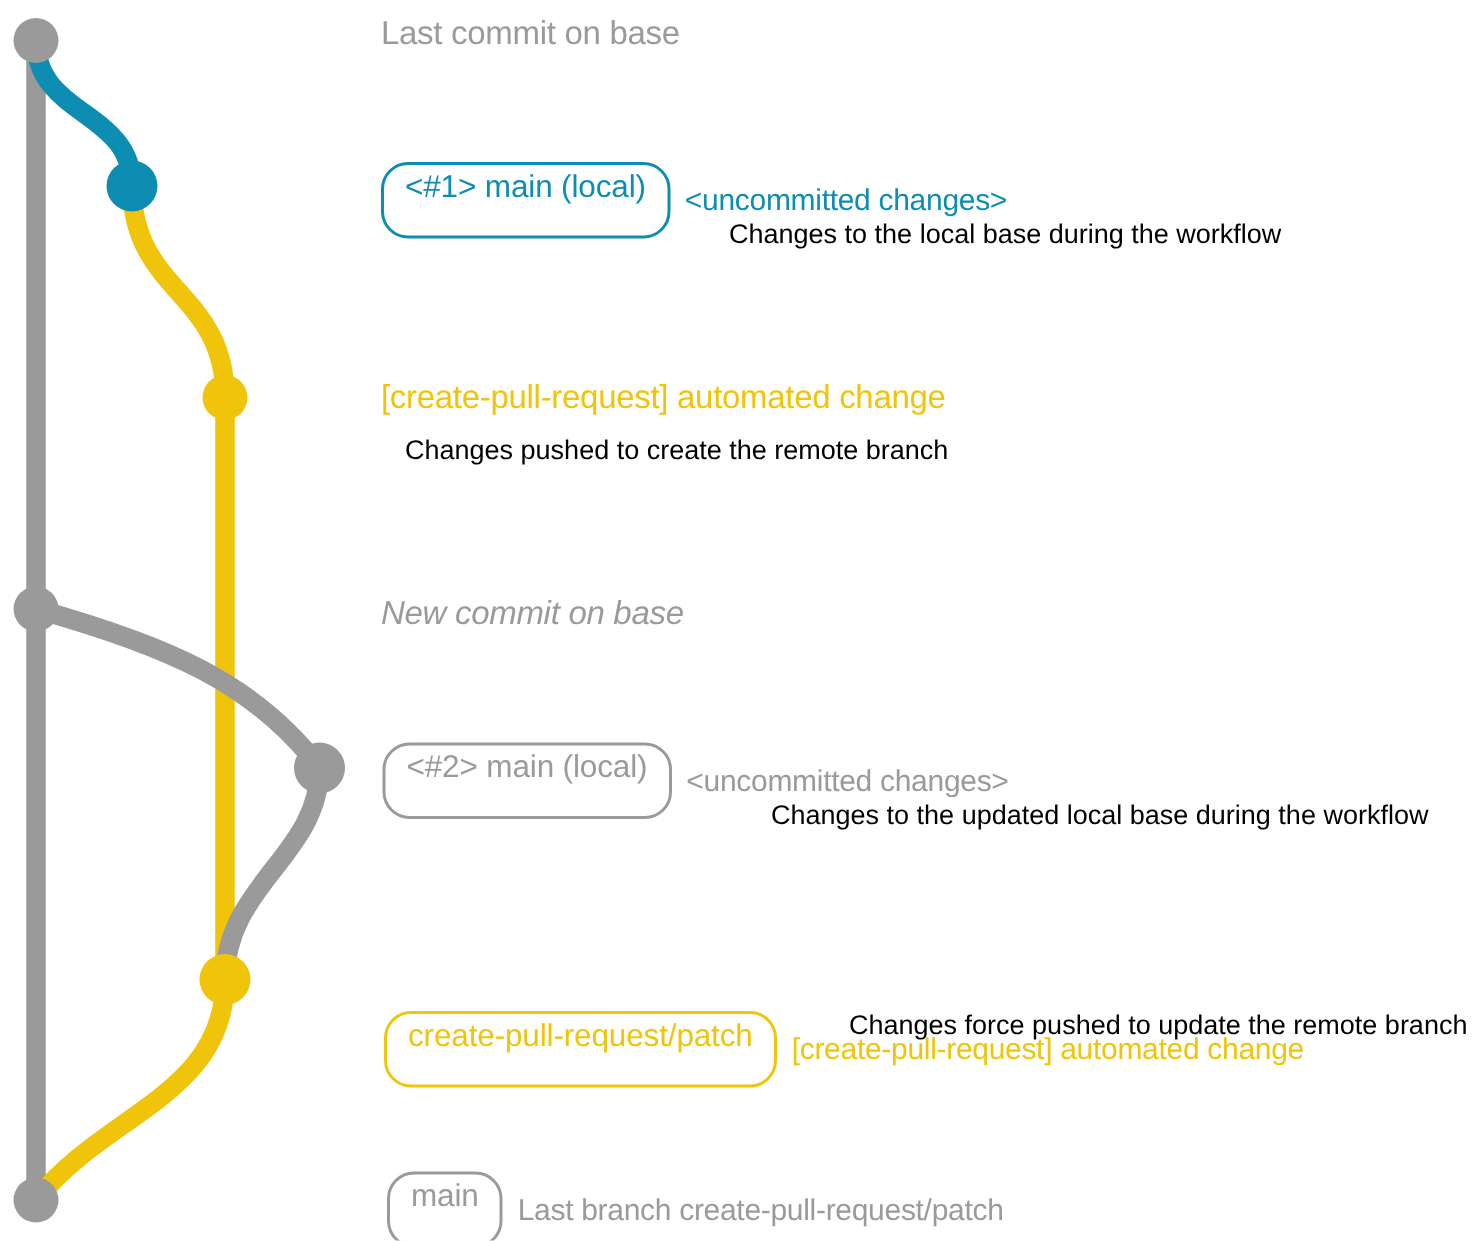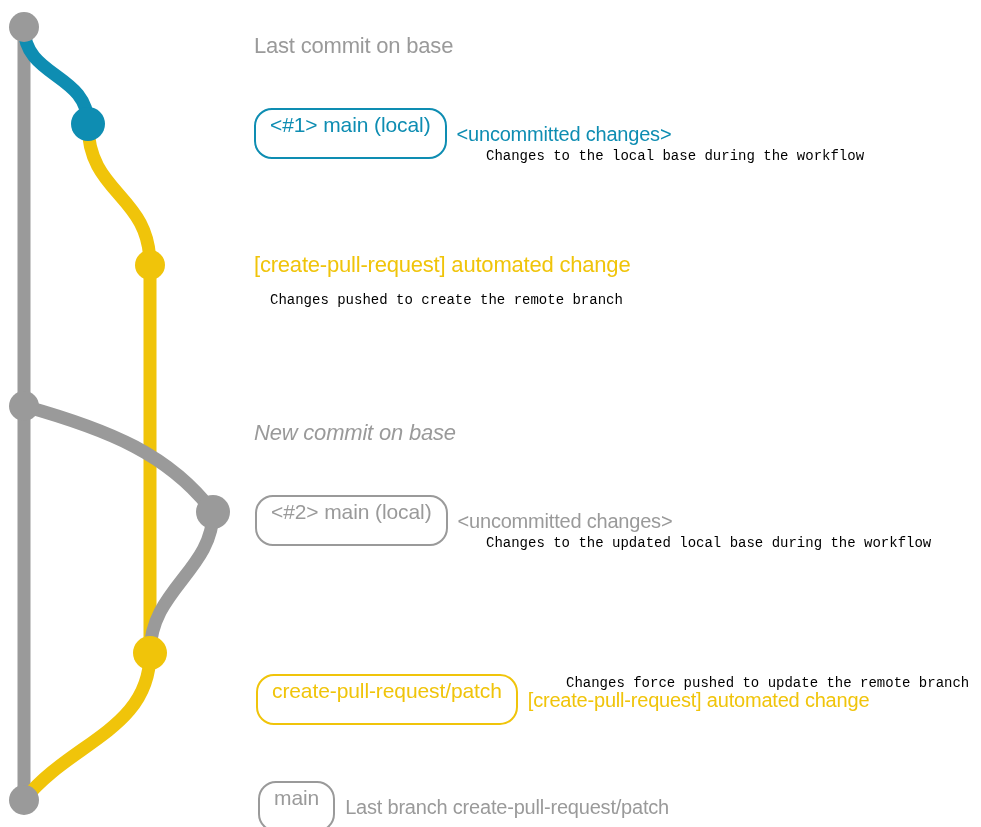--- a/index.html
+++ b/index.html
@@ -58,28 +58,28 @@
   .subject.yellow { color: #f0c40a; }
 
   
   .heading {
     position: absolute;
     font-size: 22px;
     line-height: 24px;
     white-space: nowrap;
     letter-spacing: -0.2px;
   }
-  .heading.gray   { color: #9a9a9a; margin-top: 24px; }
+  .heading.gray   { color: #9a9a9a; }
   .heading.yellow { color: #f0c40a; }
 
   
   .desc {
     position: absolute;
-    font-family: Liberation Mono, monospace;
-    font-size: 14px;
+    font-family: Liberation Sans, sans-serif;
+    font-size: 18px;
     line-height: 21px;
     color: #000000;
     white-space: nowrap;
   }
 
   .tagline { position: absolute; white-space: nowrap; }
   .tagline > * { margin-right: 10px; }
 </style>
 </head>
 <body>
@@ -117,21 +117,21 @@
 <div class="desc" style="left:486px; top:146px;">Changes to the local base during the workflow</div>
 
 <div class="heading yellow" style="left:254px; top:253px;">[create-pull-request] automated change</div>
 <div class="desc" style="left:270px; top:290px;text-align:center;">Changes pushed to create the remote branch</div>
 
 <div class="heading gray" style="left:254px; top:397px;font-style:italic;">New commit on base</div>
 
 <div class="tagline" style="left:255px; top:495px;">
   <span class="pill gray">&lt;#2&gt; main (local)</span><span class="subject gray">&lt;uncommitted changes&gt;</span>
 </div>
-<div class="desc" style="left:486px; top:533px;">Changes to the updated local base during the workflow</div>
+<div class="desc" style="left:514px; top:533px;">Changes to the updated local base during the workflow</div>
 
 <div class="tagline" style="left:256px; top:634px;margin-top:40px;">
   <span class="pill yellow">create-pull-request/patch</span><span class="subject yellow">[create-pull-request] automated change</span>
 </div>
 <div class="desc" style="left:566px; top:673px;">Changes force pushed to update the remote branch</div>
 
 <div class="tagline" style="left:258px; top:781px;">
   <span class="pill gray">main</span><span class="subject gray">Last branch create-pull-request/patch</span>
 </div>
 

